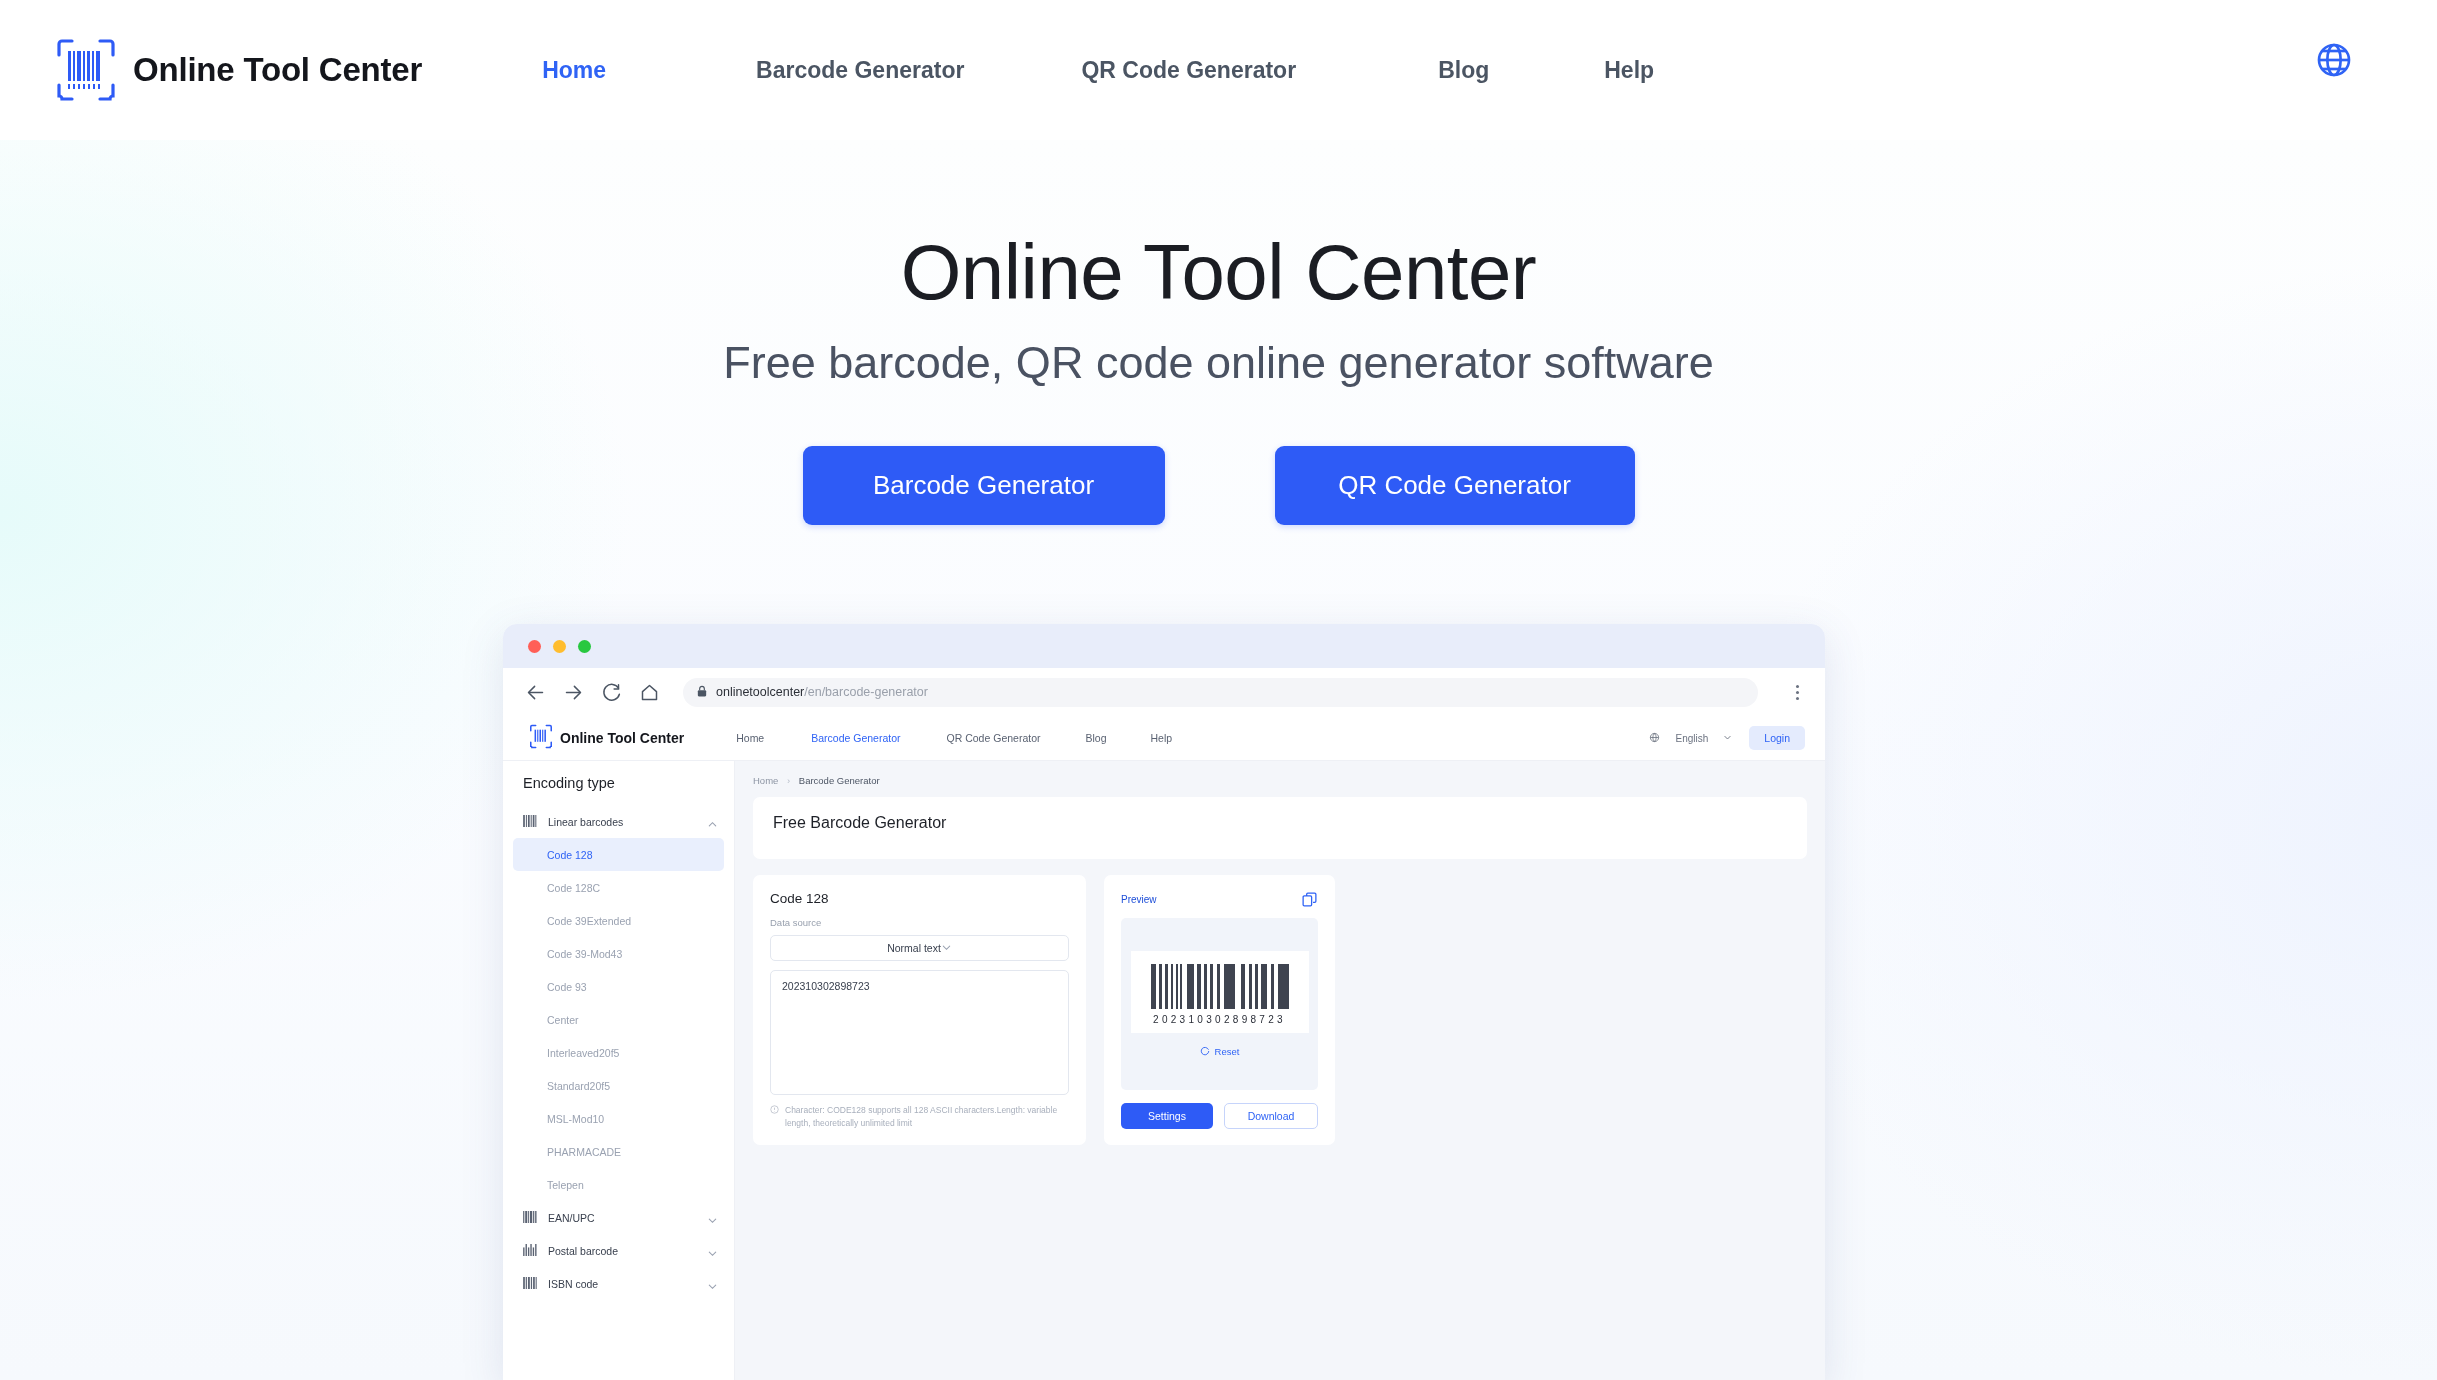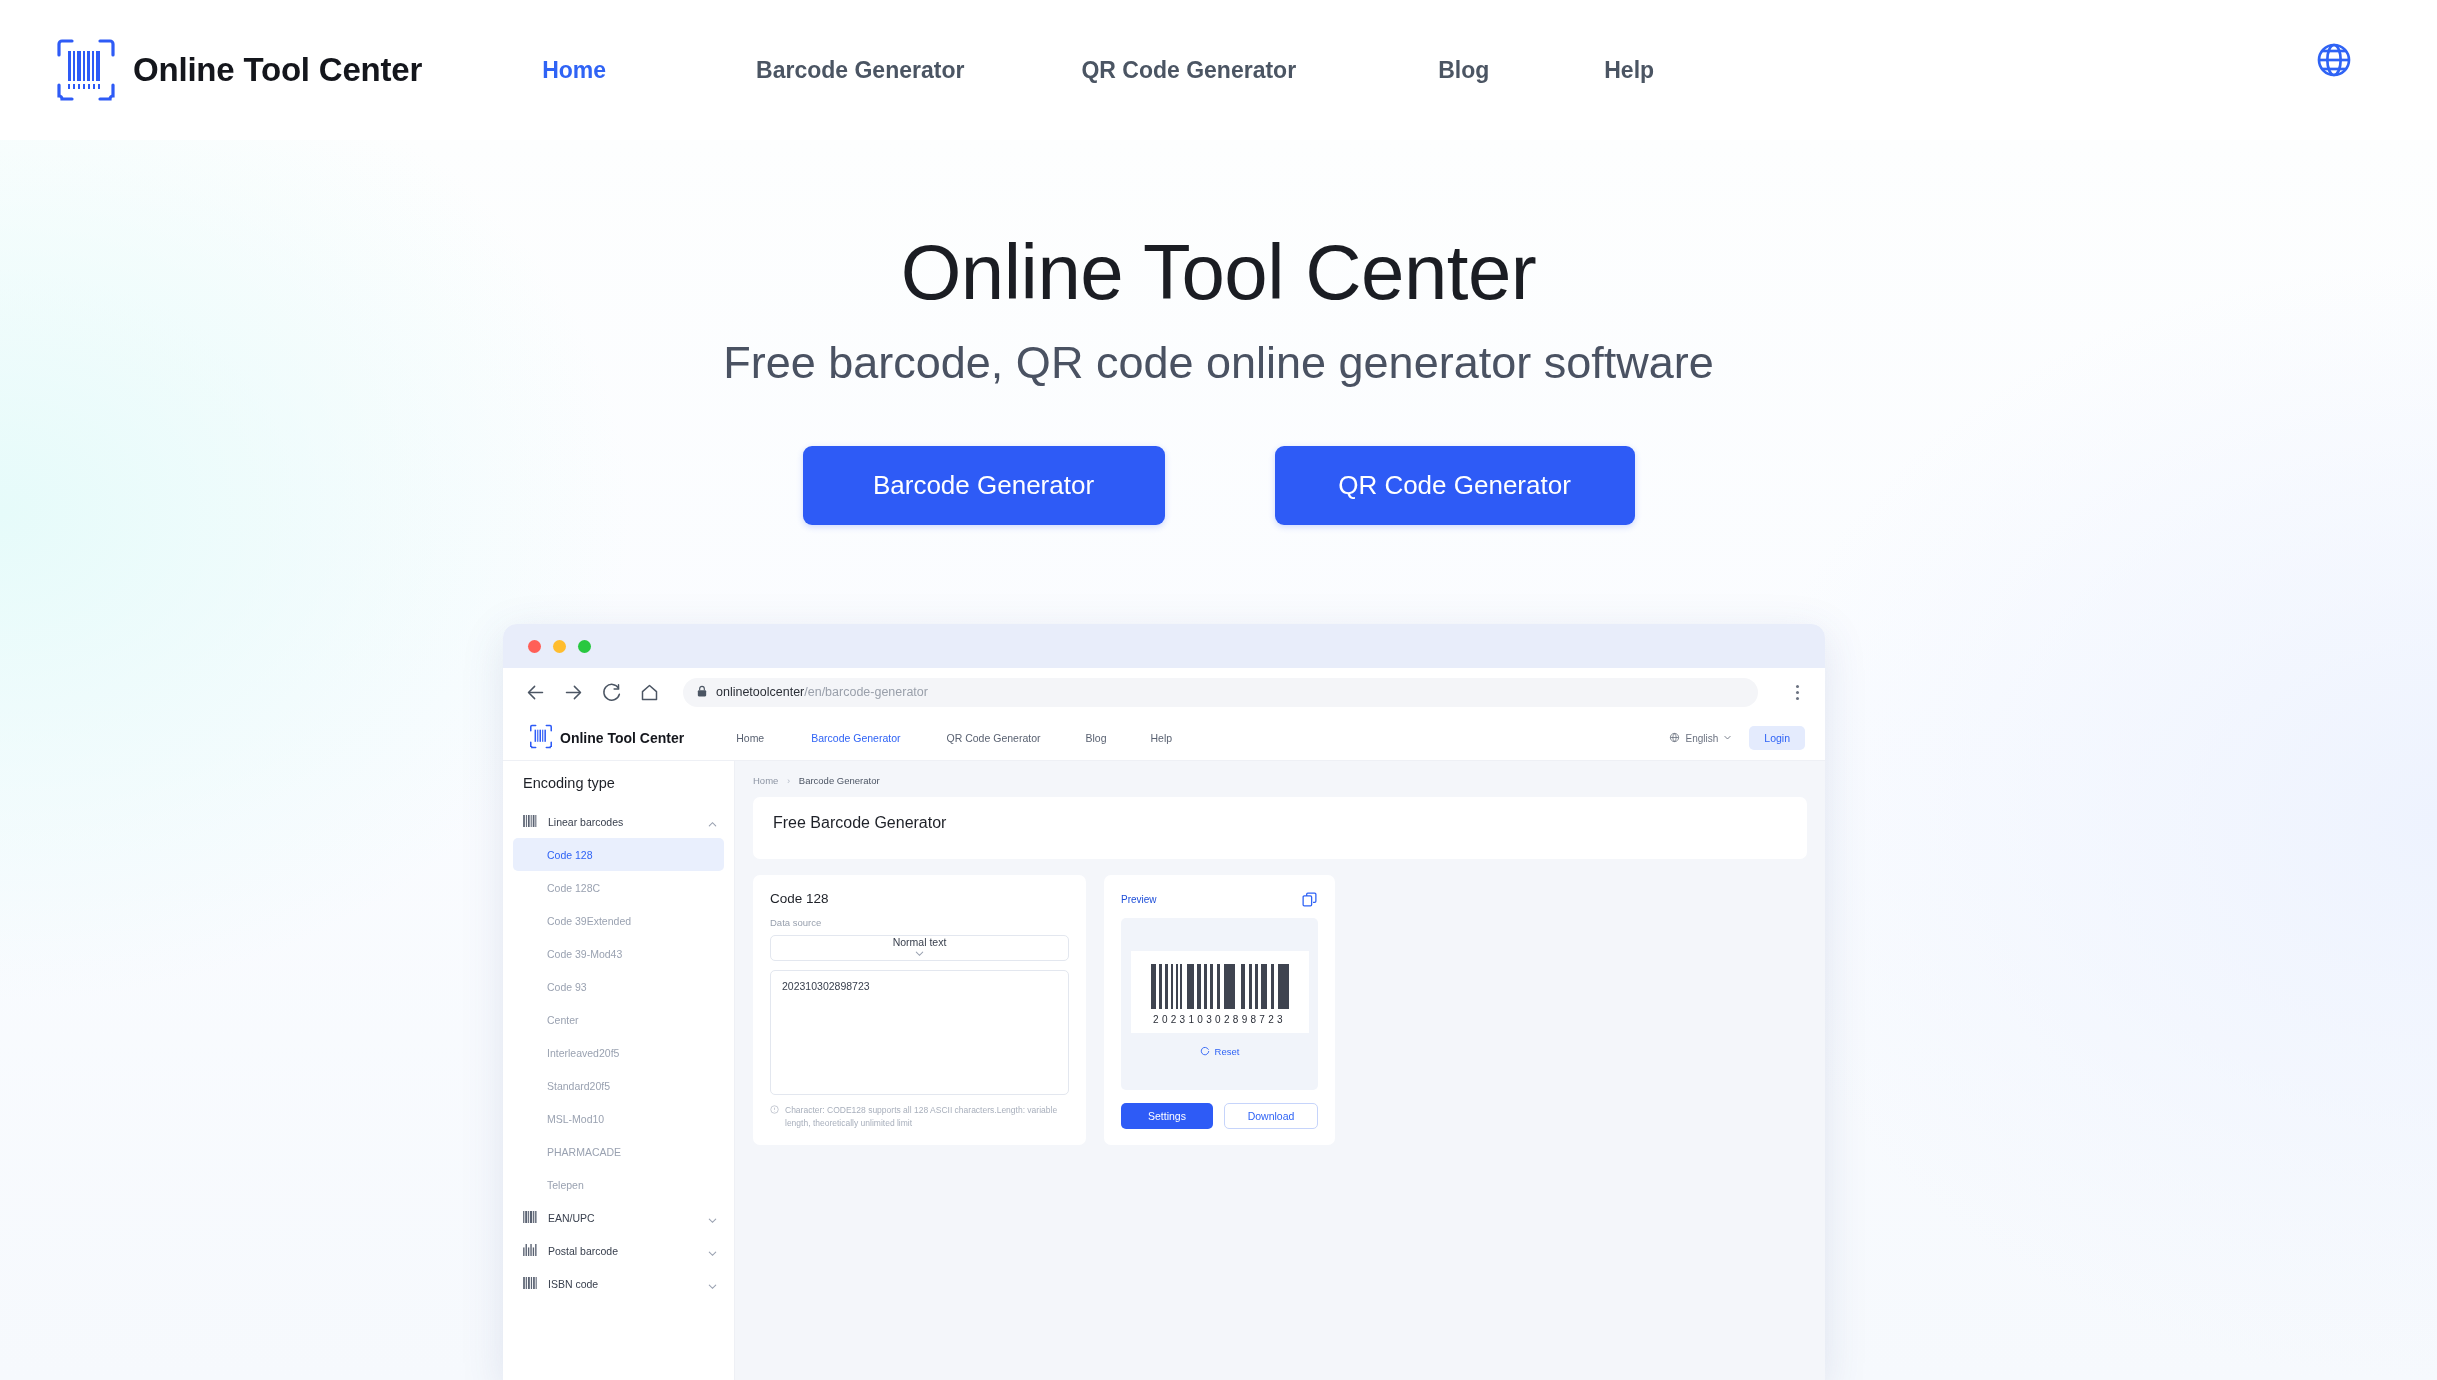--- a/index.html
+++ b/index.html
@@ -165,21 +165,21 @@
   .site-nav { display: flex; align-items: center; margin-left: 52px; gap: 0; }
   .site-nav a {
     font-size: 10.5px; color: #5a6272; text-decoration: none; white-space: nowrap;
   }
   .site-nav a.active { color: #2f63f5; }
   .sn-gap-1 { width: 47px; }
   .sn-gap-2 { width: 46px; }
   .sn-gap-3 { width: 45px; }
   .sn-gap-4 { width: 44px; }
   .site-right { margin-left: auto; display: flex; align-items: center; gap: 17px; padding-right: 20px; }
-  .lang-sel { display: flex; align-items: center; gap: 5px; font-size: 10px; color: #6b7280; }
+  .lang-sel { display: flex; align-items: center; gap: 15px; font-size: 10px; color: #6b7280; }
   .login-btn {
     background: #e4ebfd; color: #2f63f5;
     font-size: 10.5px; border-radius: 5px;
     padding: 6px 15px; border: none; cursor: pointer;
     font-family: "Liberation Sans", sans-serif;
   }
 
   
   .site-body { display: flex; height: 623px; background: #f4f6fa; }
 
@@ -231,21 +231,20 @@
   .card-left { width: 333px; height: 270px; display: flex; flex-direction: column; }
   .card-right { width: 231px; height: 270px; display: flex; flex-direction: column; }
 
   .card-title { font-size: 13.5px; color: #1e2128; margin-bottom: 11px; }
   .field-label { font-size: 9.5px; color: #98a0ae; margin-bottom: 7px; }
   .select-box {
     height: 26px; border: 1px solid #e3e7ef; border-radius: 5px;
     display: flex; align-items: center; justify-content: center;
     padding: 0 10px; font-size: 10.5px; color: #39404e; cursor: pointer;
     margin-bottom: 9px;
-    flex-direction: column;
   }
   .textarea-box {
     flex: 1; border: 1px solid #e3e7ef; border-radius: 5px;
     padding: 9px 11px; font-size: 10.5px; color: #39404e;
     overflow: hidden;
   }
   .hint {
     display: flex; gap: 6px; align-items: flex-start;
     margin-top: 9px; font-size: 8.5px; color: #a8afbc; line-height: 1.45;
   }

